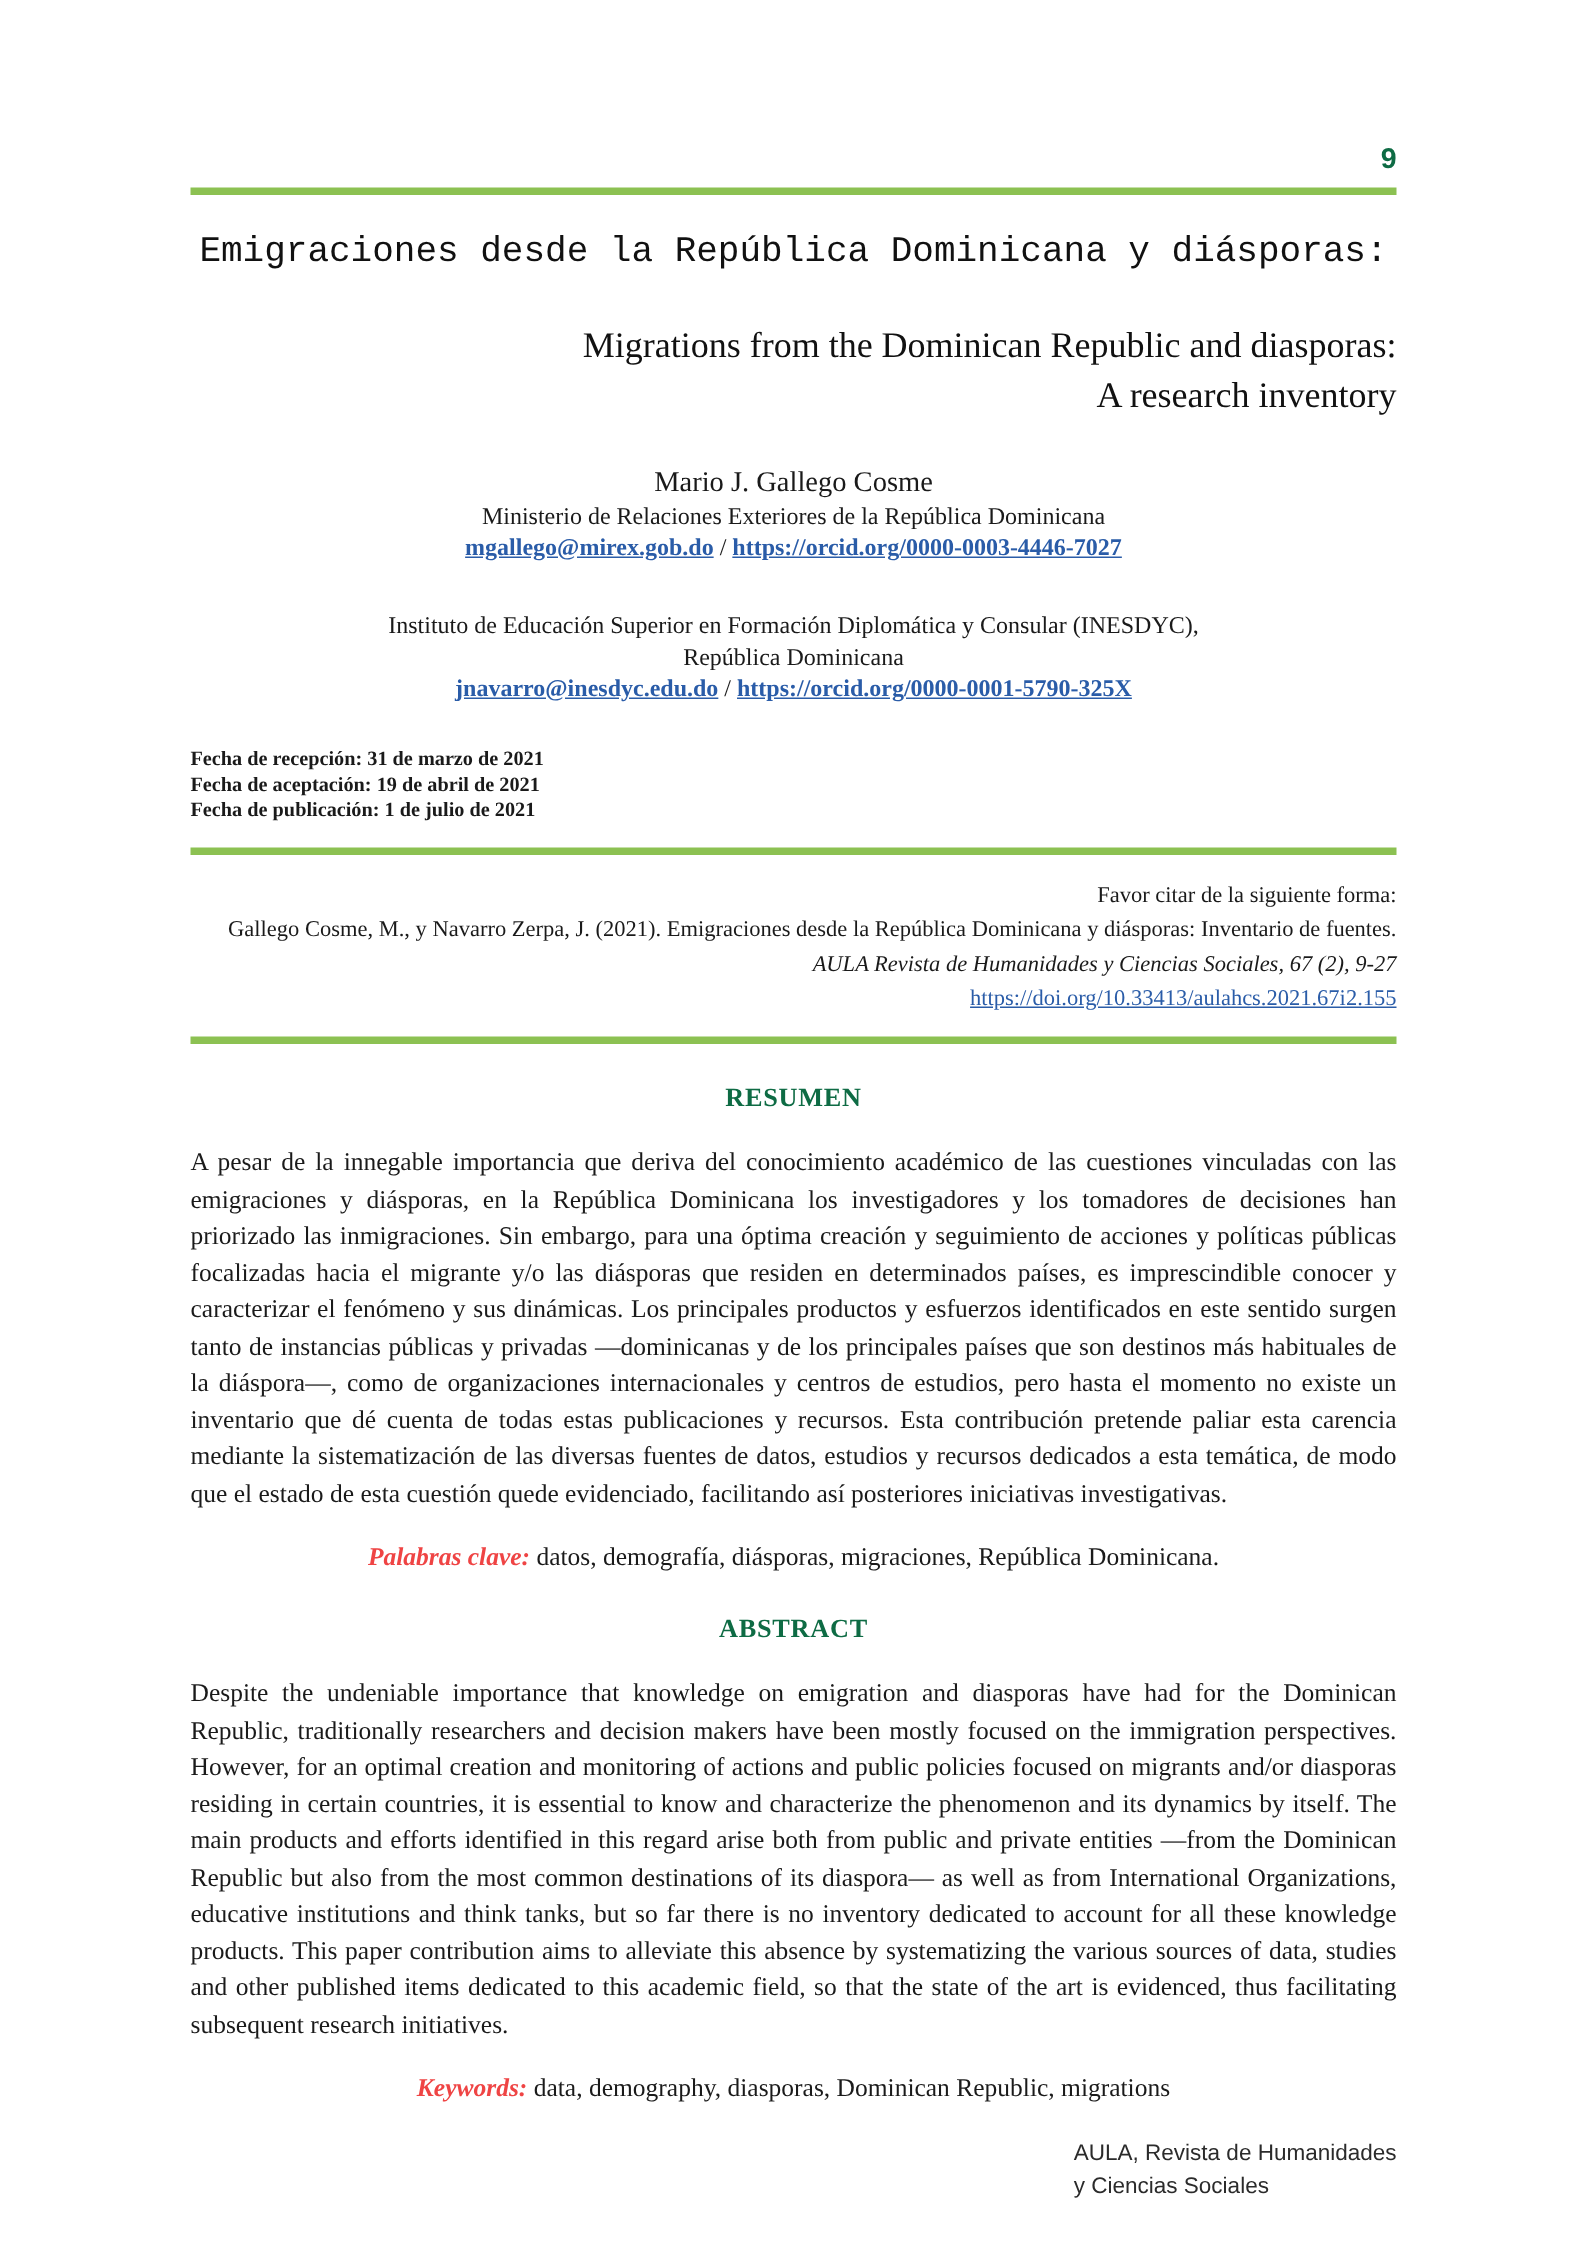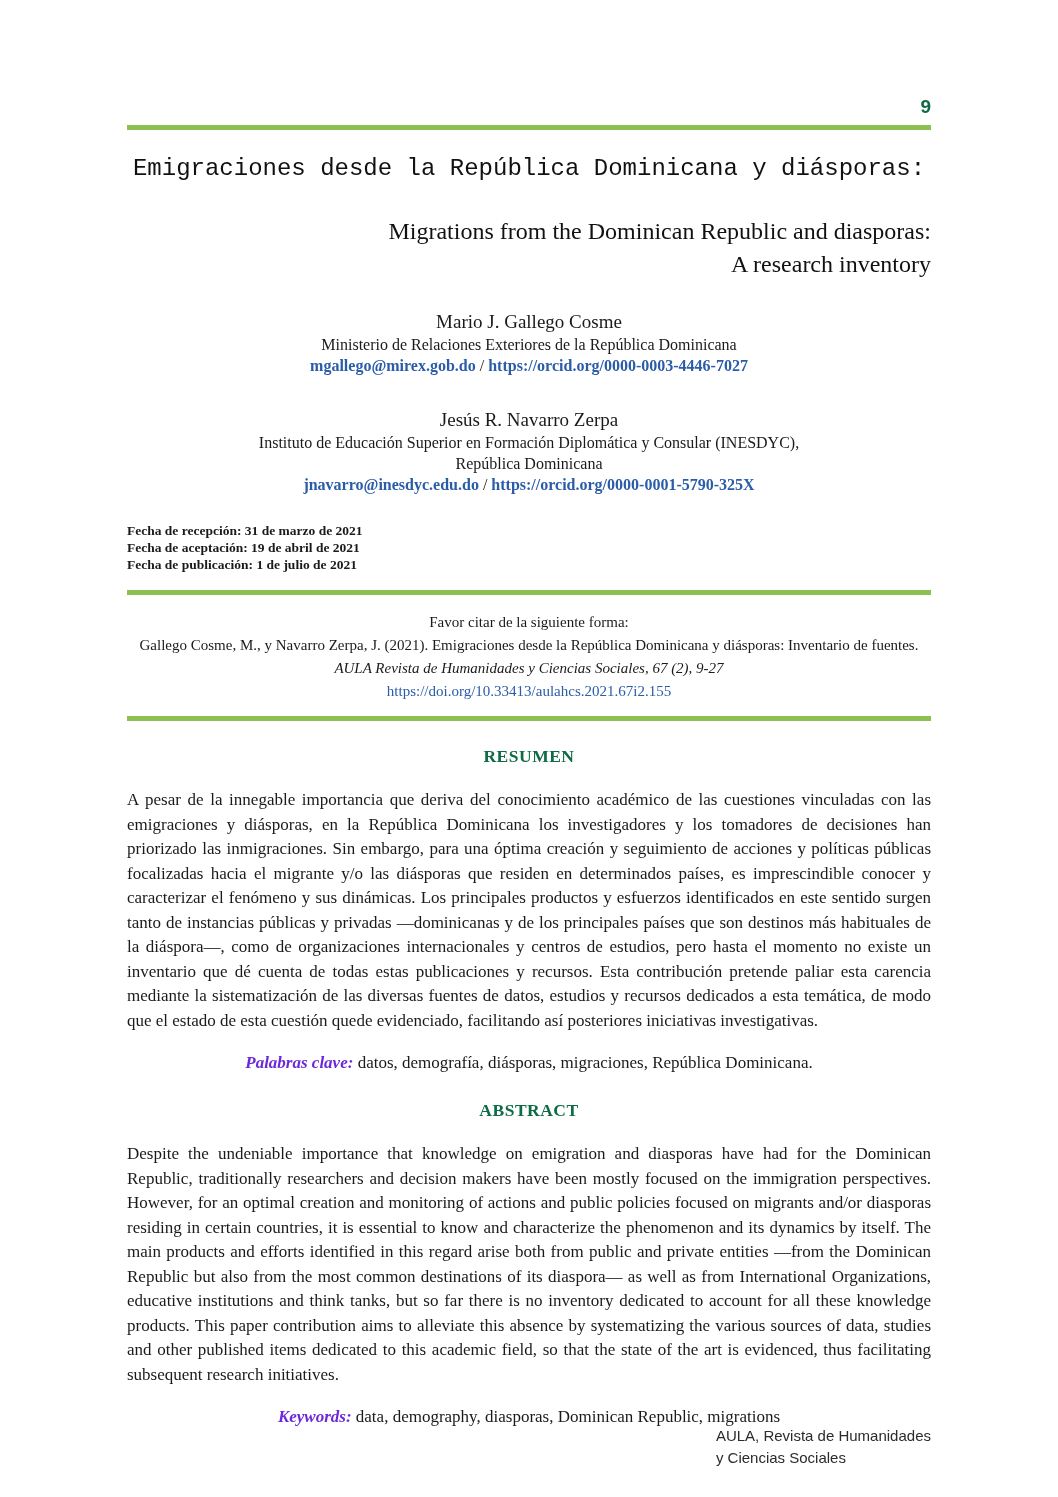--- a/index.html
+++ b/index.html
@@ -54,36 +54,37 @@
     color: #111111;
   }
   sup { font-size: 13px; }
   .author-block { margin-top: 28px; text-align: center; }
   .author-block.second { margin-top: 30px; }
   .author-name { font-size: 19px; line-height: 25px; }
   .author-affil { font-size: 16px; line-height: 21px; }
   .author-links { font-size: 16px; line-height: 22px; font-weight: 600; }
   a.link {
     color: #2A5CA8;
+    text-decoration: underline;
     cursor: pointer;
   }
   .link-sep { color: #1a1a1a; font-weight: normal; }
   .dates {
     margin-top: 26px;
     font-size: 13.5px;
     font-weight: 600;
     line-height: 17px;
     text-align: left;
   }
   .rule-dates { margin-top: 17px; }
   .citation {
     margin-top: 16px;
     font-size: 15px;
     line-height: 23px;
-    text-align: center;
+    text-align: right;
   }
   .citation .italic { font-style: italic; }
   .rule-citation { margin-top: 13px; }
   .section-heading {
     margin-top: 25px;
     text-align: center;
     font-size: 17.5px;
     font-weight: bold;
     color: #0E6B44;
     letter-spacing: 0.5px;
@@ -93,21 +94,21 @@
     font-size: 17px;
     line-height: 24.5px;
     text-align: justify;
   }
   .keywords-line {
     margin-top: 20px;
     text-align: center;
     font-size: 17px;
   }
   .keywords-label {
-    color: #6d28d9;
+    color: #ef4444;
     font-style: italic;
     font-weight: 600;
     margin-top: 44px;
   }
   .abstract-en-heading { margin-top: 27px; }
   .footer {
     position: absolute;
     right: 127px;
     bottom: 28px;
     text-align: left;
@@ -140,21 +141,20 @@
       <div class="author-name">Mario J. Gallego Cosme</div>
       <div class="author-affil">Ministerio de Relaciones Exteriores de la República Dominicana</div>
       <div class="author-links">
         <a class="link">mgallego@mirex.gob.do</a>
         <span class="link-sep">/</span>
         <a class="link">https://orcid.org/0000-0003-4446-7027</a>
       </div>
     </div>
 
     <div class="author-block second">
-      <div class="author-name">Jesús R. Navarro Zerpa</div>
       <div class="author-affil">Instituto de Educación Superior en Formación Diplomática y Consular (INESDYC),</div>
       <div class="author-affil">República Dominicana</div>
       <div class="author-links">
         <a class="link">jnavarro@inesdyc.edu.do</a>
         <span class="link-sep">/</span>
         <a class="link">https://orcid.org/0000-0001-5790-325X</a>
       </div>
     </div>
 
     <div class="dates">

